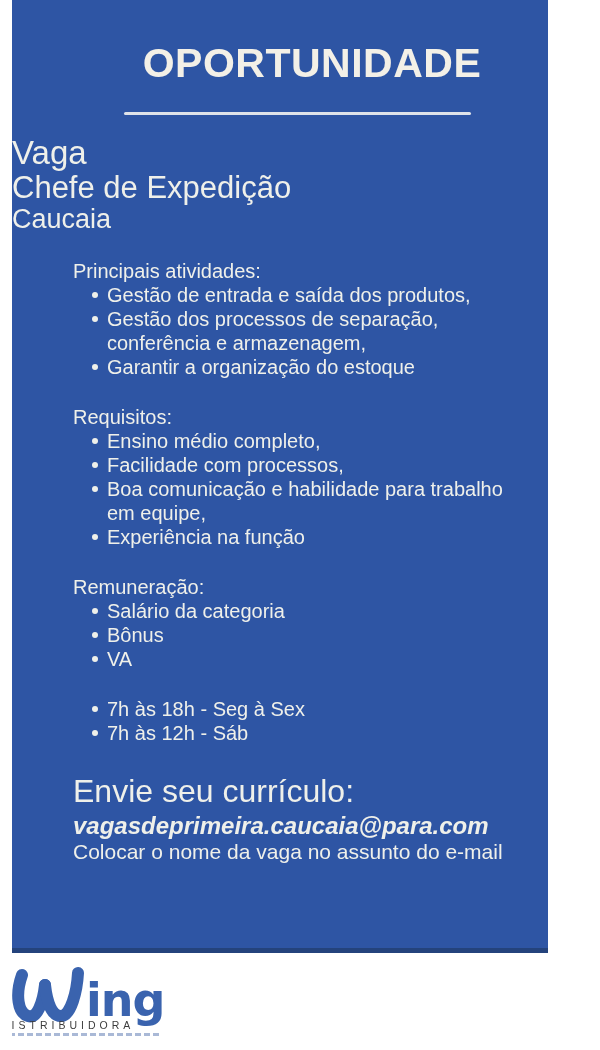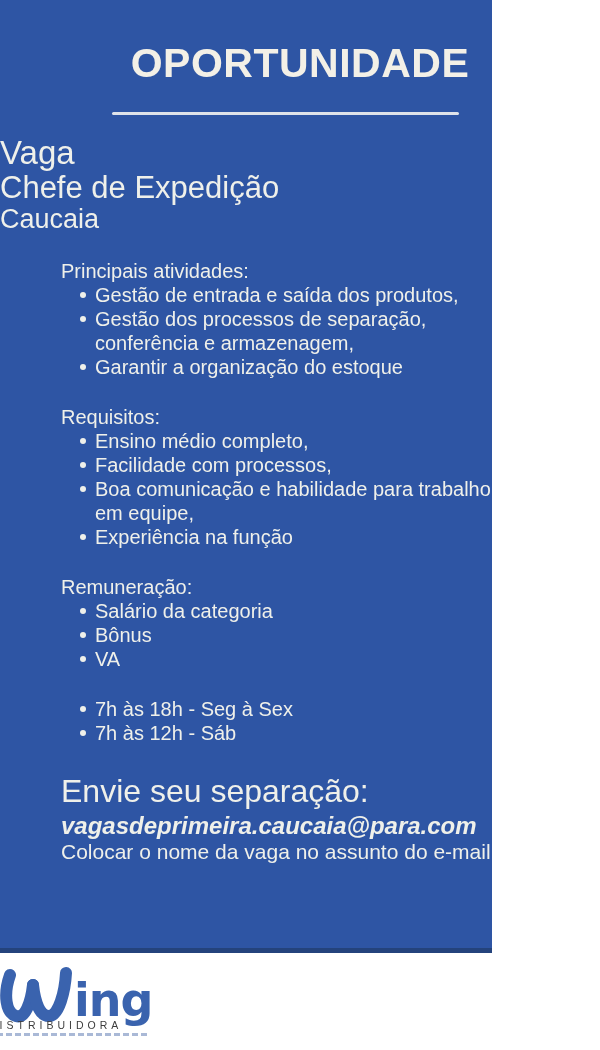--- a/index.html
+++ b/index.html
@@ -12,24 +12,25 @@
     --logo-blue: #3a63ae;
     --logo-dark: #3c3c3c;
     --edge-tan: #ecd9ae;
   }
   * { margin: 0; padding: 0; box-sizing: border-box; }
   html, body { background: #ffffff; }
   body { font-family: "Liberation Sans", sans-serif; }
 
   .poster {
     position: relative;
-    width: 492px;
+    width: 536px;
     height: 1050px;
     overflow: hidden;
     background: var(--footer-bg);
+    margin-left: 12px;
   }
 
   
   .blue-area {
     width: 600px;
     height: 953px;
     background: var(--background);
     border-bottom: 5px solid var(--background-dark);
     color: var(--body-text);
     overflow: hidden;
@@ -181,21 +182,21 @@
       <section class="section">
         <ul class="bullet-list">
           <li>7h às 18h - Seg à Sex</li>
           <li>7h às 12h - Sáb</li>
         </ul>
       </section>
 
     </div>
 
     <div class="apply">
-      <div class="apply-heading">Envie seu separação:</div>
+      <div class="apply-heading">Envie seu currículo:</div>
       <div class="apply-email">vagasdeprimeira.caucaia@para.com</div>
       <div class="apply-note"><span class="note-italic">Colocar o nome da vaga no assunto do e-mai</span><span class="note-tail">l</span></div>
     </div>
 
   </div>
 
   <div class="footer">
     <div class="logo">
       <svg class="logo-mark" width="160" height="62" viewBox="0 0 160 62" xmlns="http://www.w3.org/2000/svg">
         <path d="M10 10 C3 30 6 48 16 51 C25 54 31 38 33 20" fill="none" stroke="currentColor" stroke-width="12" stroke-linecap="round"></path>

